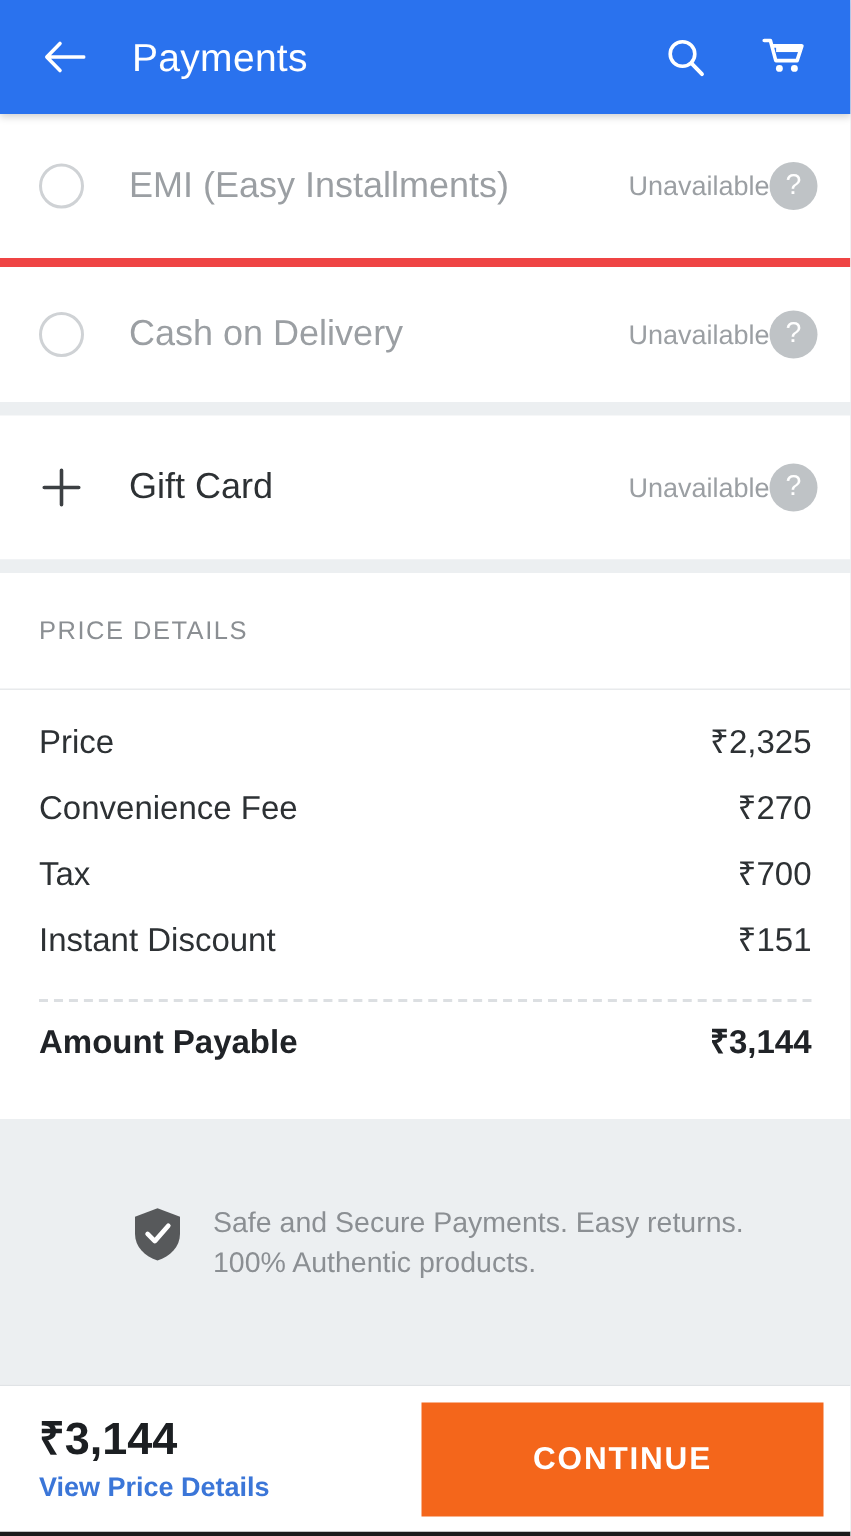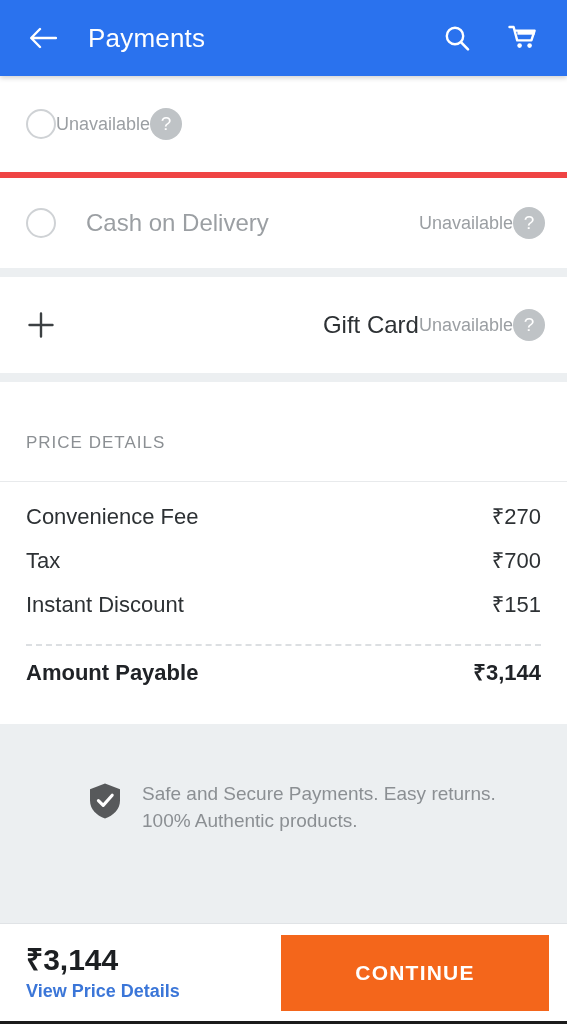--- a/index.html
+++ b/index.html
@@ -103,21 +103,21 @@
     justify-content: center;
   }
 
   .pay-label {
     margin-left: 30px;
     font-size: 24px;
     color: #9b9fa3;
     flex: 1 1 auto;
     white-space: nowrap;
   }
-  .pay-label.enabled { color: #2d3134; text-align: right; }
+  .pay-label.enabled { color: #2d3134; }
 
   .unavail {
     font-size: 18px;
     color: #9b9fa3;
     white-space: nowrap;
   }
   .help-icon {
     width: 32px;
     height: 32px;
     border-radius: 50%;
@@ -132,21 +132,20 @@
   }
 
   
   .price-head {
     height: 78px;
     display: flex;
     align-items: center;
     padding: 0 26px;
     border-bottom: 1px solid #e8eaec;
     background: #ffffff;
-    margin-top: 22px;
   }
   .price-head-label {
     font-size: 17px;
     letter-spacing: 1px;
     color: #8b8f93;
     text-transform: uppercase;
   }
 
   .price-body {
     background: #ffffff;
@@ -273,20 +272,21 @@
       </svg>
     </div>
   </div>
 
   <div class="content">
 
     <div class="card">
 
       <div class="pay-row">
         <span class="radio"></span>
+        <span class="pay-label">EMI (Easy Installments)</span>
         <span class="unavail">Unavailable</span>
         <span class="help-icon">?</span>
       </div>
 
       <div class="pay-row">
         <span class="radio"></span>
         <span class="pay-label">Cash on Delivery</span>
         <span class="unavail">Unavailable</span>
         <span class="help-icon">?</span>
       </div>
@@ -310,20 +310,24 @@
 
     <div class="gap"></div>
 
     <div class="card">
       <div class="price-head">
         <span class="price-head-label">PRICE DETAILS</span>
       </div>
 
       <div class="price-body">
 
+        <div class="price-row">
+          <span class="pname">Price</span>
+          <span class="pval">₹2,325</span>
+        </div>
 
         <div class="price-row">
           <span class="pname">Convenience Fee</span>
           <span class="pval">₹270</span>
         </div>
 
         <div class="price-row">
           <span class="pname">Tax</span>
           <span class="pval">₹700</span>
         </div>

